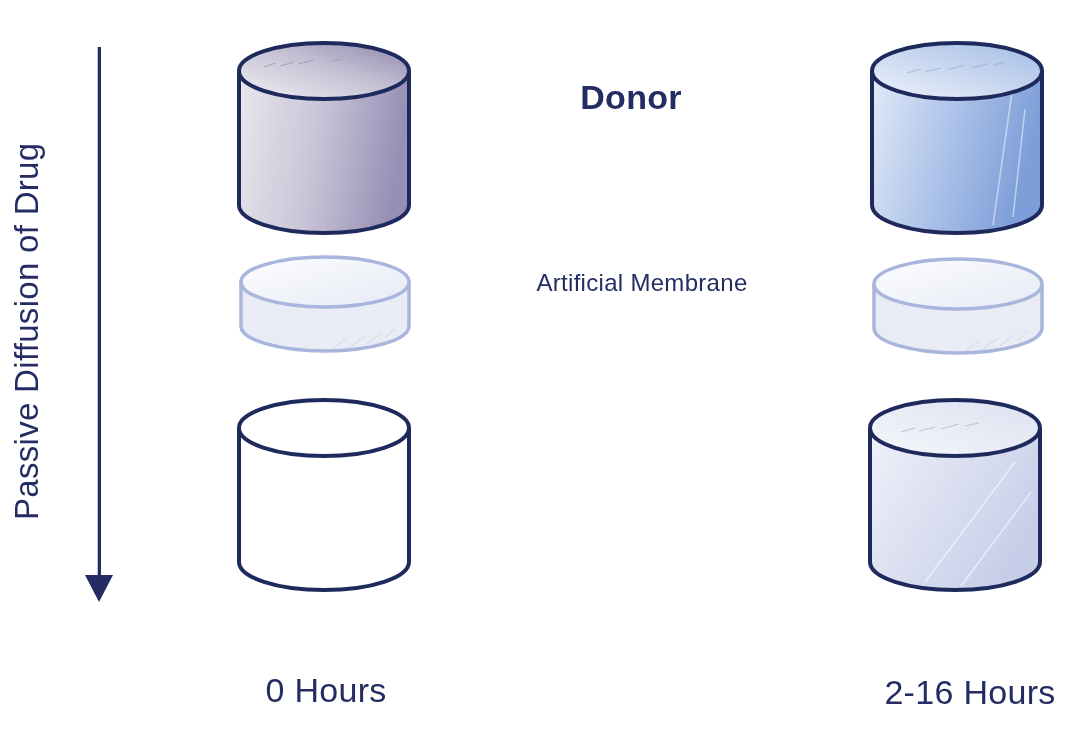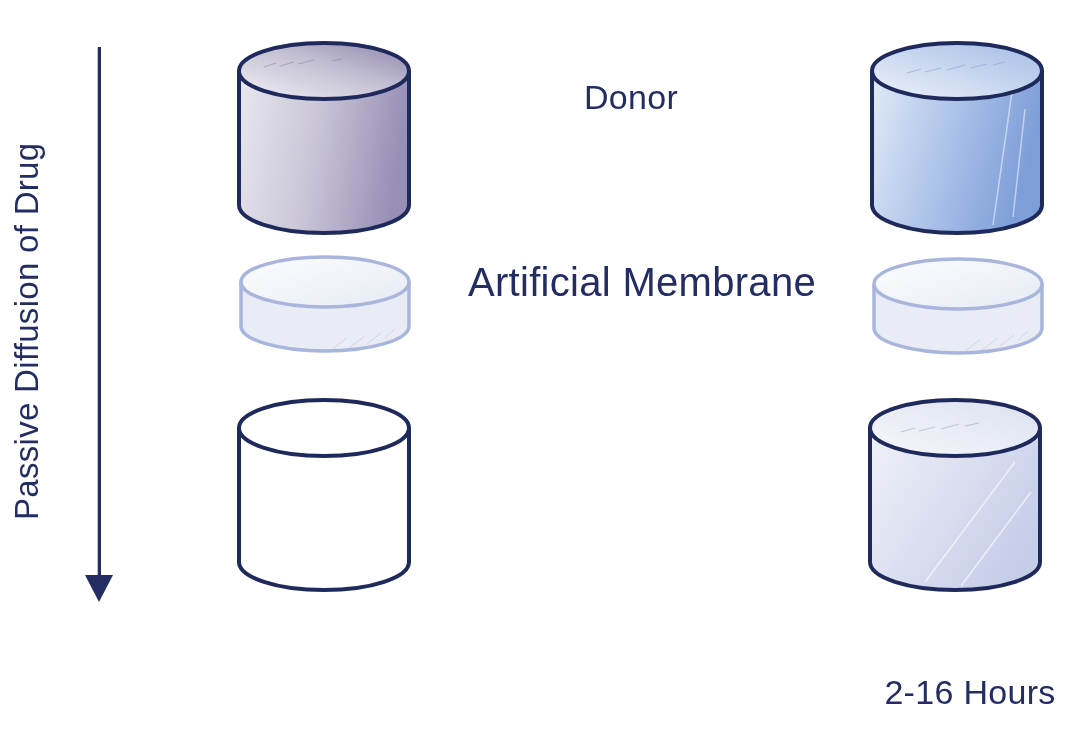--- a/index.html
+++ b/index.html
@@ -13,22 +13,22 @@
     color: #242d63;
     overflow: hidden;
   }
   .abs { position: absolute; }
   .lbl {
     color: #242d63;
     letter-spacing: 0.3px;
     text-align: center;
     white-space: nowrap;
   }
-  .lbl-main { font-size: 34px; }
-  .lbl-mem  { font-size: 40px; line-height: 45px; white-space: normal; }
+  .lbl-main { font-size: 34px; font-weight: bold; }
+  .lbl-mem  { font-size: 24px; line-height: 45px; white-space: normal; }
   .lbl-time { font-size: 34px; }
   .vertical-label {
     left: 8px; top: 126px; height: 410px; width: 52px;
     writing-mode: vertical-rl;
     transform: rotate(180deg);
     text-align: center;
     font-size: 33px;
     letter-spacing: 0.3px;
     color: #242d63;
   }
@@ -92,20 +92,21 @@
         <path d="M150 84 l10 -9"></path>
     </g>
     <ellipse cx="90" cy="28" rx="84" ry="25" fill="url(#gMemTop)" stroke="#a8b5dc" stroke-width="3.5"></ellipse>
   </svg>
 
   <svg class="abs" style="left:234px; top:396px;" width="180" height="200" viewBox="0 0 180 200">
     <path d="M5 32 V166 A85 28 0 0 0 175 166 V32" fill="#ffffff" stroke="#1f2a5c" stroke-width="4" stroke-linejoin="round"></path>
     <ellipse cx="90" cy="32" rx="85" ry="28" fill="#ffffff" stroke="#1f2a5c" stroke-width="4"></ellipse>
   </svg>
 
+  <div class="abs lbl lbl-time" style="left:216px; top:671px; width:220px;">0 Hours</div>
 
   <svg class="abs" style="left:867px; top:39px;" width="180" height="200" viewBox="0 0 180 200">
     <defs>
       <linearGradient id="gBlueBody" x1="0" y1="0" x2="1" y2="0.25">
         <stop offset="0" stop-color="#e2eaf7"></stop>
         <stop offset="0.55" stop-color="#a9c0e8"></stop>
         <stop offset="1" stop-color="#7d9ed8"></stop>
       </linearGradient>
       <linearGradient id="gBlueTop" x1="0" y1="1" x2="1" y2="0">
         <stop offset="0" stop-color="#eef2fa"></stop>

